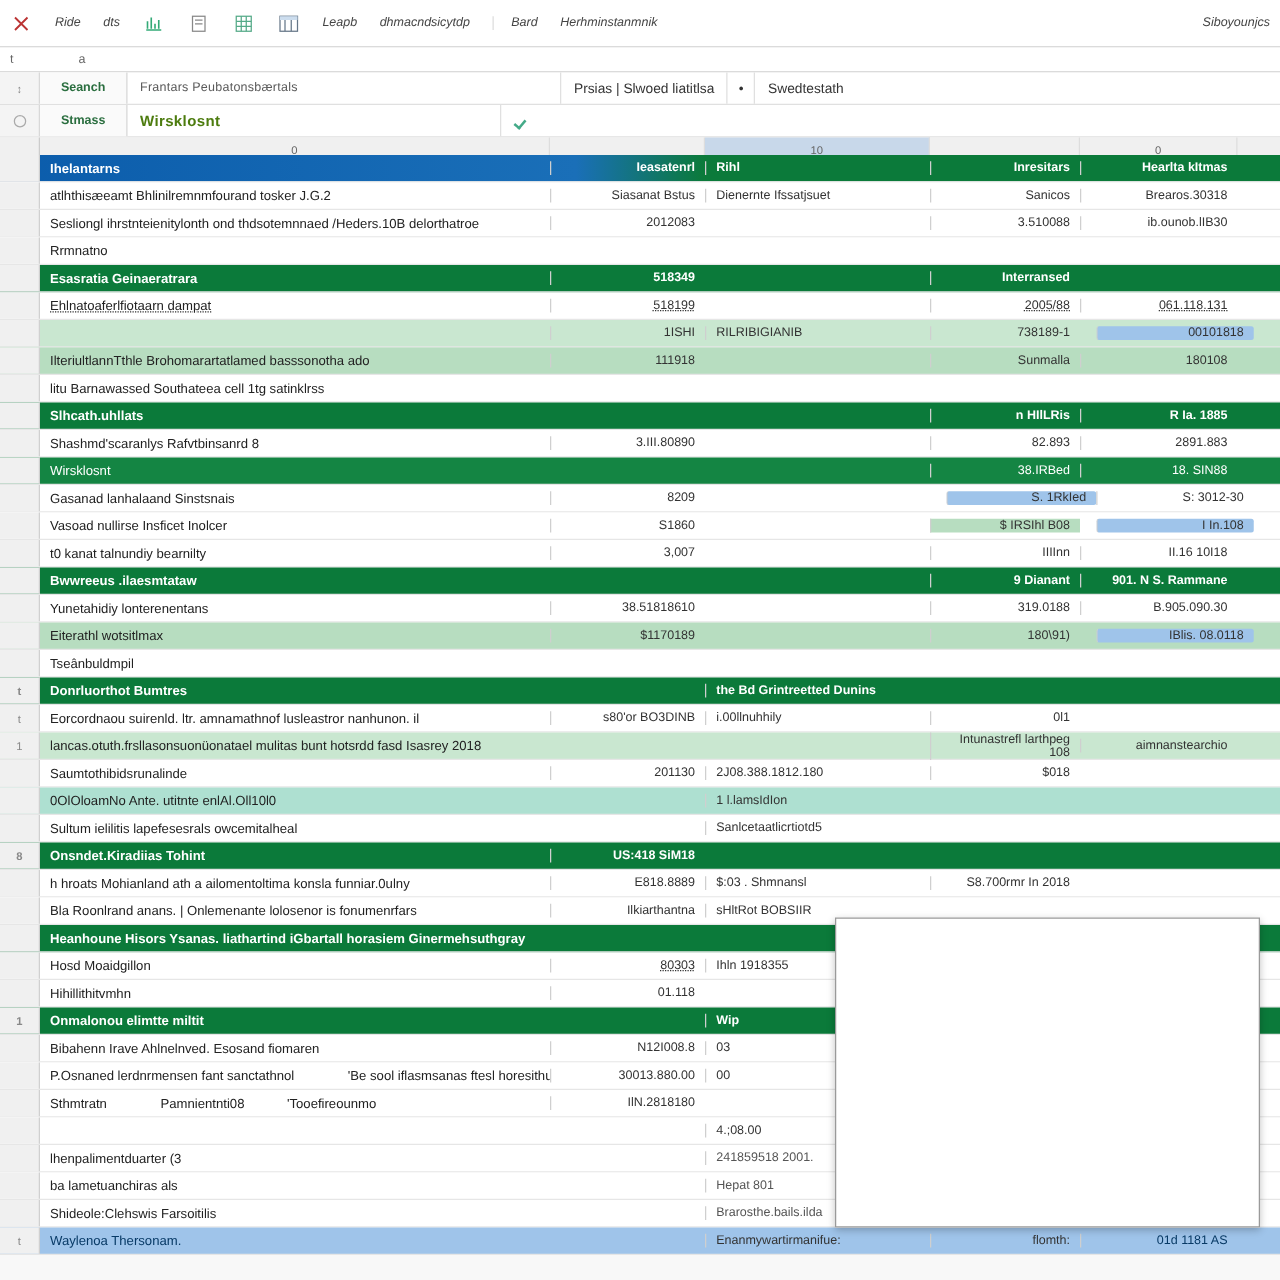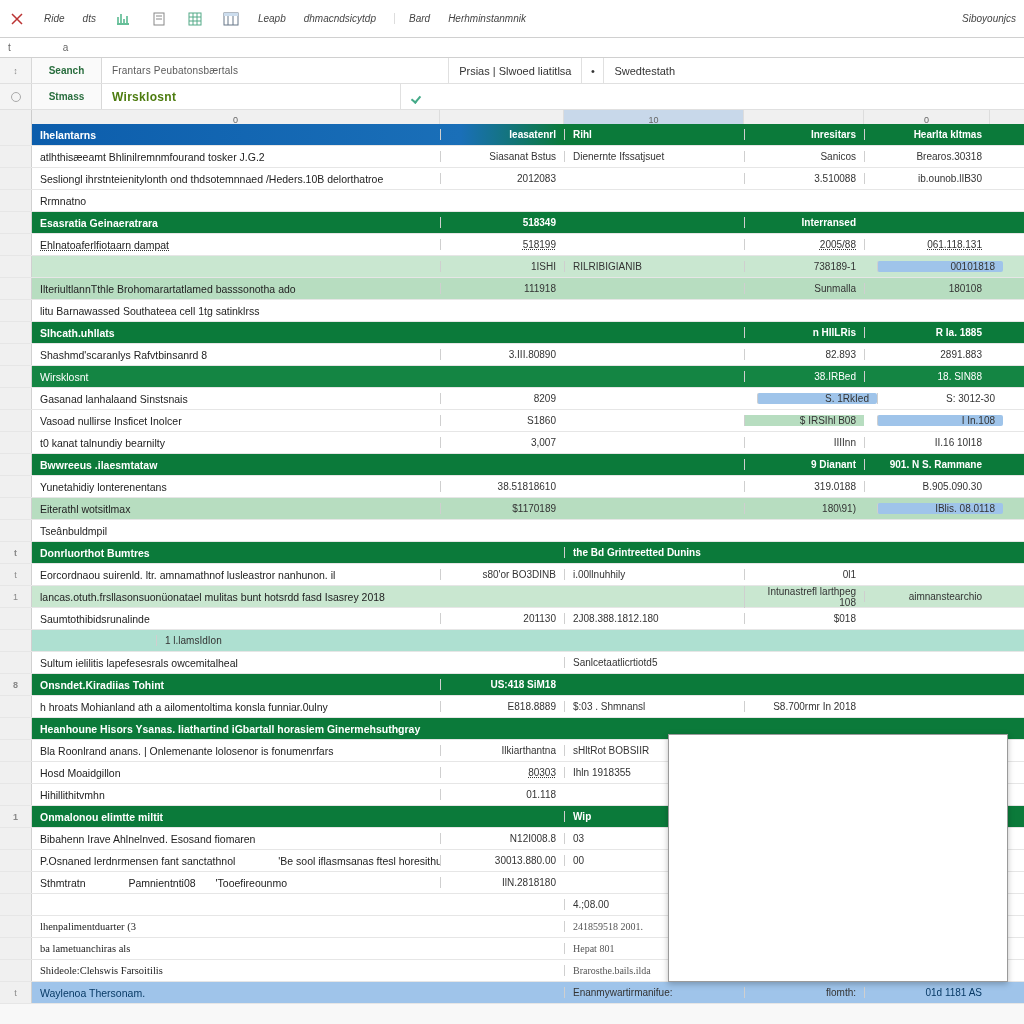--- a/index.html
+++ b/index.html
@@ -33,21 +33,21 @@
 .hdr-blue .c1,.hdr-blue .c2,.hdr-blue .c3,.hdr-blue .c4,.hdr-blue .c5 { color: #fff; }
 .hdr-green { background: #0b7a3a; color: #fff; font-weight: 600; }
 .hdr-green .c1,.hdr-green .c2,.hdr-green .c3,.hdr-green .c4,.hdr-green .c5 { color: #fff; }
 .hdr-mid { background: #148543; color: #fff; }
 .hdr-mid .c1,.hdr-mid .c2,.hdr-mid .c3,.hdr-mid .c4,.hdr-mid .c5 { color: #fff; }
 .lt-green { background: #c9e7d0; }
 .lt-green2 { background: #b7ddc0; }
 .lt-blue { background: #d6e4f2; }
 .lt-teal { background: #aee0d1; }
 .dotted-u { text-decoration: underline dotted; }
-.thin { color: #555; font-size: 10px; font-family: Liberation Serif, serif; }
+.thin { color: #555; font-size: 10px; }
 .popup { position: absolute; left: 668px; top: 734px; width: 340px; height: 248px; background: #fff; border: 1px solid #9a9a9a; box-shadow: 0 2px 6px rgba(0,0,0,.25); }
 .sel-row { background: #9fc4ea !important; }
 .sel-row .c1,.sel-row .c5 { color: #083a66; }
 .pill-blue { display:inline-block; background:#9fc4ea; padding:1px 4px; border-radius:2px;margin-left:13px; }
 .pill-grn { display:inline-block; background:#b7ddc0; padding:1px 4px; }
 .inner-col-brd { border-left:1px solid #cfcfcf; }
 svg { display: block; }
 </style>
 </head>
 <body>
@@ -330,20 +330,21 @@
     <div class="grid-row  ">
       <div class="rnum"></div>
       <div class="c1 ">Saumtothibidsrunalinde</div>
       <div class="c2  inner-col-brd">201130</div>
       <div class="c3  inner-col-brd">2J08.388.1812.180</div>
       <div class="c4  inner-col-brd">$018</div>
       <div class="c5  inner-col-brd"></div>
     </div>
     <div class="grid-row  lt-teal">
       <div class="rnum"></div>
+      <div class="c1 ">0OlOloamNo Ante. utitnte enlAl.Oll10l0</div>
       <div class="c2  inner-col-brd"></div>
       <div class="c3  inner-col-brd">1 l.lamsIdIon</div>
       <div class="c4  inner-col-brd"></div>
       <div class="c5  inner-col-brd"></div>
     </div>
     <div class="grid-row  ">
       <div class="rnum"></div>
       <div class="c1 ">Sultum ielilitis lapefesesrals owcemitalheal</div>
       <div class="c2  inner-col-brd"></div>
       <div class="c3  inner-col-brd">Sanlcetaatlicrtiotd5</div>
@@ -359,33 +360,33 @@
       <div class="c5  inner-col-brd"></div>
     </div>
     <div class="grid-row  ">
       <div class="rnum"></div>
       <div class="c1 ">h hroats Mohianland ath a ailomentoltima konsla funniar.0ulny</div>
       <div class="c2  inner-col-brd">E818.8889</div>
       <div class="c3  inner-col-brd">$:03 . Shmnansl</div>
       <div class="c4  inner-col-brd">S8.700rmr In 2018</div>
       <div class="c5  inner-col-brd"></div>
     </div>
-    <div class="grid-row hdr-green ">
-      <div class="rnum"></div>
-      <div class="c1 ">Heanhoune Hisors Ysanas. liathartind iGbartall horasiem Ginermehsuthgray</div>
-      <div class="c2  inner-col-brd"></div>
-      <div class="c3  inner-col-brd"></div>
-      <div class="c4  inner-col-brd"></div>
-      <div class="c5  inner-col-brd"></div>
-    </div>
     <div class="grid-row  ">
       <div class="rnum"></div>
       <div class="c1 ">Bla Roonlrand anans. | Onlemenante lolosenor is fonumenrfars</div>
       <div class="c2  inner-col-brd">Ilkiarthantna</div>
       <div class="c3  inner-col-brd">sHltRot BOBSIIR</div>
+      <div class="c4  inner-col-brd"></div>
+      <div class="c5  inner-col-brd"></div>
+    </div>
+    <div class="grid-row hdr-green ">
+      <div class="rnum"></div>
+      <div class="c1 ">Heanhoune Hisors Ysanas. liathartind iGbartall horasiem Ginermehsuthgray</div>
+      <div class="c2  inner-col-brd"></div>
+      <div class="c3  inner-col-brd"></div>
       <div class="c4  inner-col-brd"></div>
       <div class="c5  inner-col-brd"></div>
     </div>
     <div class="grid-row  ">
       <div class="rnum"></div>
       <div class="c1 ">Hosd Moaidgillon</div>
       <div class="c2 dotted-u inner-col-brd">80303</div>
       <div class="c3  inner-col-brd">Ihln 1918355</div>
       <div class="c4  inner-col-brd"></div>
       <div class="c5  inner-col-brd"></div>
@@ -417,21 +418,21 @@
     <div class="grid-row  ">
       <div class="rnum"></div>
       <div class="c1 ">P.Osnaned lerdnrmensen fant sanctathnol    <span style="margin-left: 40px;">'Be sool iflasmsanas ftesl horesithues</span></div>
       <div class="c2  inner-col-brd">30013.880.00</div>
       <div class="c3  inner-col-brd">00</div>
       <div class="c4  inner-col-brd">2.218. 8.0003</div>
       <div class="c5  inner-col-brd"></div>
     </div>
     <div class="grid-row  ">
       <div class="rnum"></div>
-      <div class="c1 ">Sthmtratn    <span style="margin-left: 40px;">Pamnientnti08</span><span style="margin-left: 20px;">'Tooefireounmo</span></div>
+      <div class="c1 ">Sthmtratn    <span style="margin-left: 40px;">Pamnientnti08</span><span style="margin-left: 34px;">'Tooefireounmo</span></div>
       <div class="c2  inner-col-brd">IlN.2818180</div>
       <div class="c3  inner-col-brd"></div>
       <div class="c4  inner-col-brd"></div>
       <div class="c5  inner-col-brd"></div>
     </div>
     <div class="grid-row  ">
       <div class="rnum"></div>
       <div class="c1 "></div>
       <div class="c2  inner-col-brd"></div>
       <div class="c3  inner-col-brd">4.;08.00</div>

